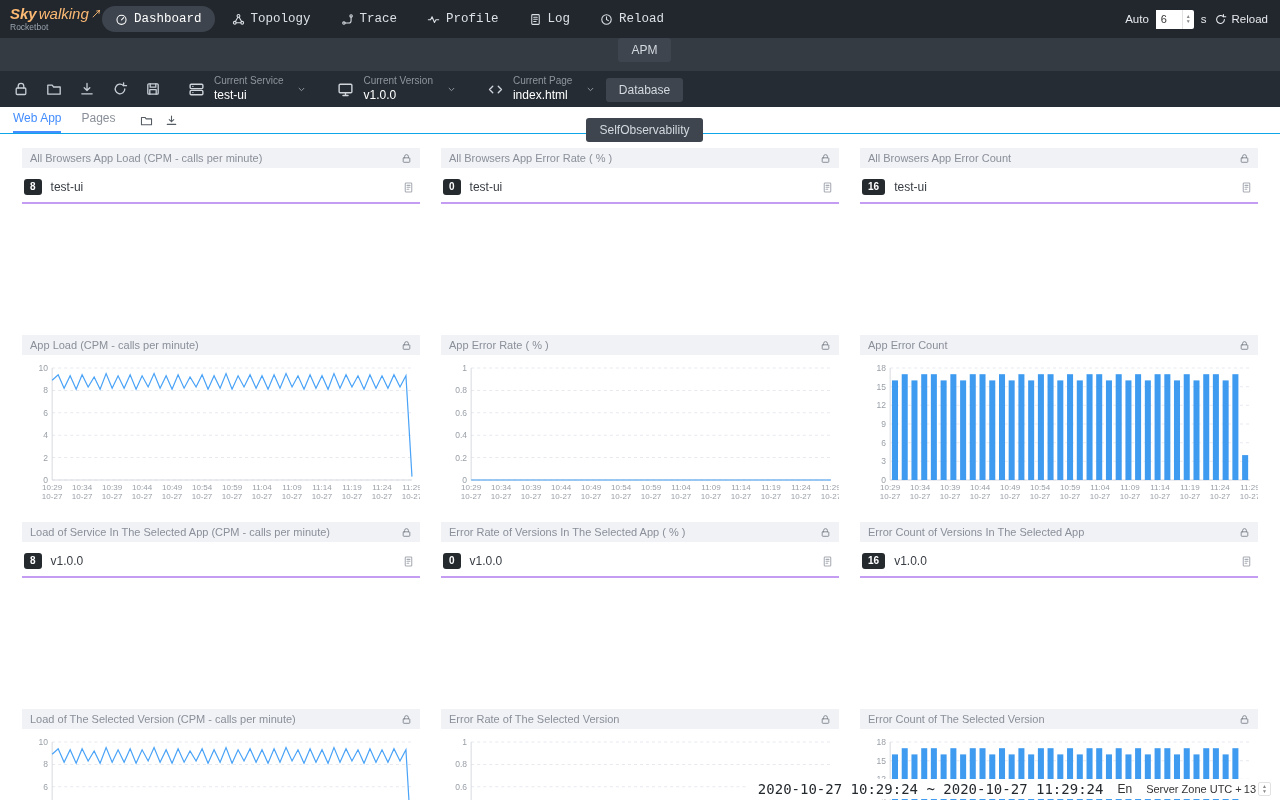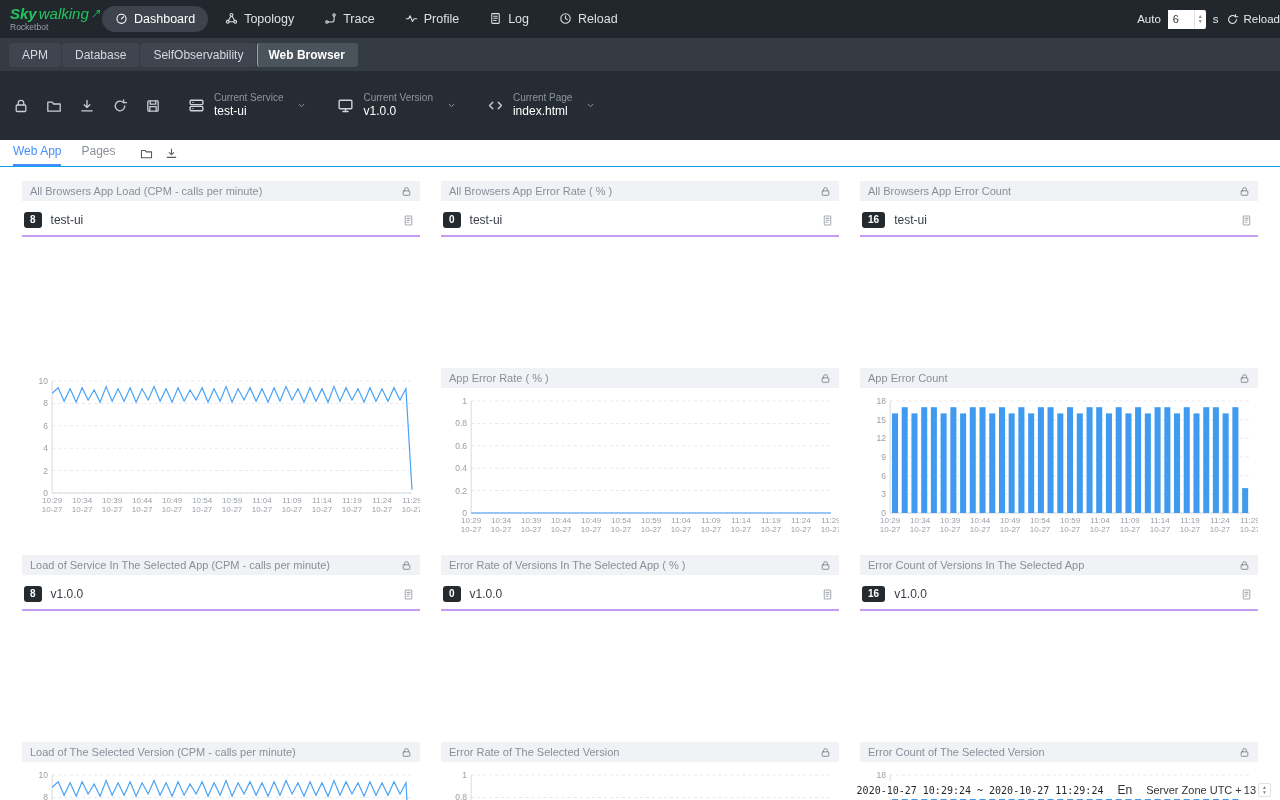--- a/index.html
+++ b/index.html
@@ -4,44 +4,44 @@
 <style>
   * { box-sizing: border-box; margin: 0; padding: 0; }
   html,body { width:1280px; height:800px; overflow:hidden; background:#fff;
     font-family:"Liberation Sans", sans-serif; }
   .ic { fill:none; stroke:currentColor; stroke-width:1.3; stroke-linecap:round; stroke-linejoin:round; }
   svg text { font-family:"Liberation Sans", sans-serif; }
 
   
   .topbar { height:38px; background:#22272d; display:flex; align-items:center; color:#e6e9ed; }
   .logo { width:102px; padding-left:10px; line-height:1; }
-  .logo-main { font-size:15px; font-style:italic; color:#22c55e; display:flex; align-items:center; gap:2px; }
+  .logo-main { font-size:15px; font-style:italic; color:#fdba74; display:flex; align-items:center; gap:2px; }
   .logo-sky { font-weight:bold; }
   .logo-sub { font-size:8.5px; color:#9aa3ad; margin-top:2px; }
   .nav { display:flex; align-items:center; gap:4px; }
-  .nav-item { display:flex; align-items:flex-start; gap:6px; padding:6px 13px; border-radius:13px;
-    font-size:12.5px; color:#dbe0e6; cursor:pointer; }
+  .nav-item { display:flex; align-items:flex-end; gap:6px; padding:6px 13px; border-radius:13px;
+    font-size:12.5px; color:#dbe0e6; cursor:pointer;font-family:Liberation Mono, monospace; }
   .nav-item.active { background:#3d444d; color:#fff; }
   .nav-item svg { width:13px; height:13px; }
-  .top-right { margin-left:auto; display:flex; align-items:center; gap:7px; font-size:11.5px; }
+  .top-right { margin-left:auto; display:flex; align-items:center; gap:7px; padding-right:12px; font-size:11.5px; }
   .num-input { display:flex; align-items:stretch; background:#fff; border-radius:2px; height:19px; }
   .num-input input { width:26px; border:none; outline:none; font-size:11px; padding:0 0 0 5px; color:#333;
     font-family:"Liberation Sans",sans-serif; }
   .spin { display:flex; flex-direction:column; justify-content:center; padding:0 3px; color:#888;
     font-size:5px; line-height:5px; border-left:1px solid #e2e2e2; cursor:pointer; }
   .reload-btn { display:flex; align-items:center; gap:5px; cursor:pointer;justify-content:flex-end; }
   .reload-btn svg { width:13px; height:13px; }
 
   
-  .dashtabs { height:33px; background:#353b43; display:flex; align-items:center; gap:1px; padding-left:9px; }
+  .dashtabs { height:33px; background:#353b43; display:flex; align-items:center; gap:16px; padding-left:9px;flex-direction:column; }
   .dtab { font-size:12px; color:#d4d9df; background:#3e454e; padding:5px 13px; border-radius:3px; cursor:pointer; }
   .dtab.active { background:#4b535c; color:#fff; font-weight:bold; border-left:1px solid #a3a3a3; padding-left:10px; }
 
   
-  .toolbar { height:69px; background:#262c33; display:flex; align-items:center; color:#c8ced5; }
+  .toolbar { height:36px; background:#262c33; display:flex; align-items:center; color:#c8ced5; }
   .tb-icons { display:flex; padding:0 4px; }
   .tb-btn { width:33px; height:36px; display:flex; align-items:center; justify-content:center; cursor:pointer; }
   .tb-btn svg { width:16px; height:16px; }
   .selector { display:flex; align-items:center; gap:9px; padding:0 15px; cursor:pointer; }
   .sel-icon { width:17px; height:17px; color:#cfd5db; }
   .sel-text { display:flex; flex-direction:column; line-height:1.25; }
   .sel-label { font-size:10px; color:#8e959d; }
   .sel-value { font-size:12px; color:#fff; }
   .sel-chevron { width:11px; height:11px; color:#9aa2aa; margin-left:4px; }
 
@@ -64,21 +64,21 @@
   .badge { background:#252a2f; color:#fff; font-size:10px; font-weight:bold; border-radius:3px;
     padding:2px 6px; line-height:1.2; }
   .metric-name { flex:1; font-size:12px; color:#383d44; }
   .metric-icon { width:13px; height:13px; color:#a7abb3; cursor:pointer; }
   .purple-line { height:2px; background:#c49df2; }
   .chart-wrap { margin-top:3px; }
 
   
   .footer { position:fixed; right:5px; bottom:1px; display:flex; align-items:center; gap:14px;
     background:#fff; padding:2px 4px 2px 10px; }
-  .time-range { font-family:"DejaVu Sans Mono", monospace; font-size:10px; color:#24292e; }
+  .time-range { font-family:"DejaVu Sans Mono", monospace; font-size:14px; color:#24292e; }
   .lang { font-size:12px; color:#333; cursor:pointer; }
   .zone { font-size:11px; color:#333; display:flex; align-items:center; gap:2px;text-align:center; }
   .zone .spin { border:1px solid #e2e2e2; border-radius:2px; height:14px; }
 </style>
 </head>
 <body>
 
 <svg width="0" height="0" style="position:absolute">
   <defs>
     <symbol id="i-lock" viewBox="0 0 16 16">
@@ -347,20 +347,26 @@
       <div class="metric-row">
         <span class="badge">16</span>
         <span class="metric-name">test-ui</span>
         <svg class="ic metric-icon">
           <use href="#i-doc"></use>
         </svg>
       </div>
       <div class="purple-line"></div>
     </div>
     <div class="card">
+      <div class="card-header">
+        <span class="card-title">App Load (CPM - calls per minute)</span>
+        <svg class="ic card-lock">
+          <use href="#i-lock"></use>
+        </svg>
+      </div>
       <div class="chart-wrap"><svg viewBox="0 0 396 150" width="100%" height="150" preserveAspectRatio="none">
           <line x1="30" y1="122" x2="388" y2="122" stroke="#e7e9ef" stroke-dasharray="3,3"></line>
           <text x="26" y="125" text-anchor="end" fill="#9aa0a8" font-size="8.5">0</text>
           <line x1="30" y1="99.6" x2="388" y2="99.6" stroke="#e7e9ef" stroke-dasharray="3,3"></line>
           <text x="26" y="102.6" text-anchor="end" fill="#9aa0a8" font-size="8.5">2</text>
           <line x1="30" y1="77.19999999999999" x2="388" y2="77.19999999999999" stroke="#e7e9ef" stroke-dasharray="3,3"></line>
           <text x="26" y="80.19999999999999" text-anchor="end" fill="#9aa0a8" font-size="8.5">4</text>
           <line x1="30" y1="54.8" x2="388" y2="54.8" stroke="#e7e9ef" stroke-dasharray="3,3"></line>
           <text x="26" y="57.8" text-anchor="end" fill="#9aa0a8" font-size="8.5">6</text>
           <line x1="30" y1="32.39999999999999" x2="388" y2="32.39999999999999" stroke="#e7e9ef" stroke-dasharray="3,3"></line>

